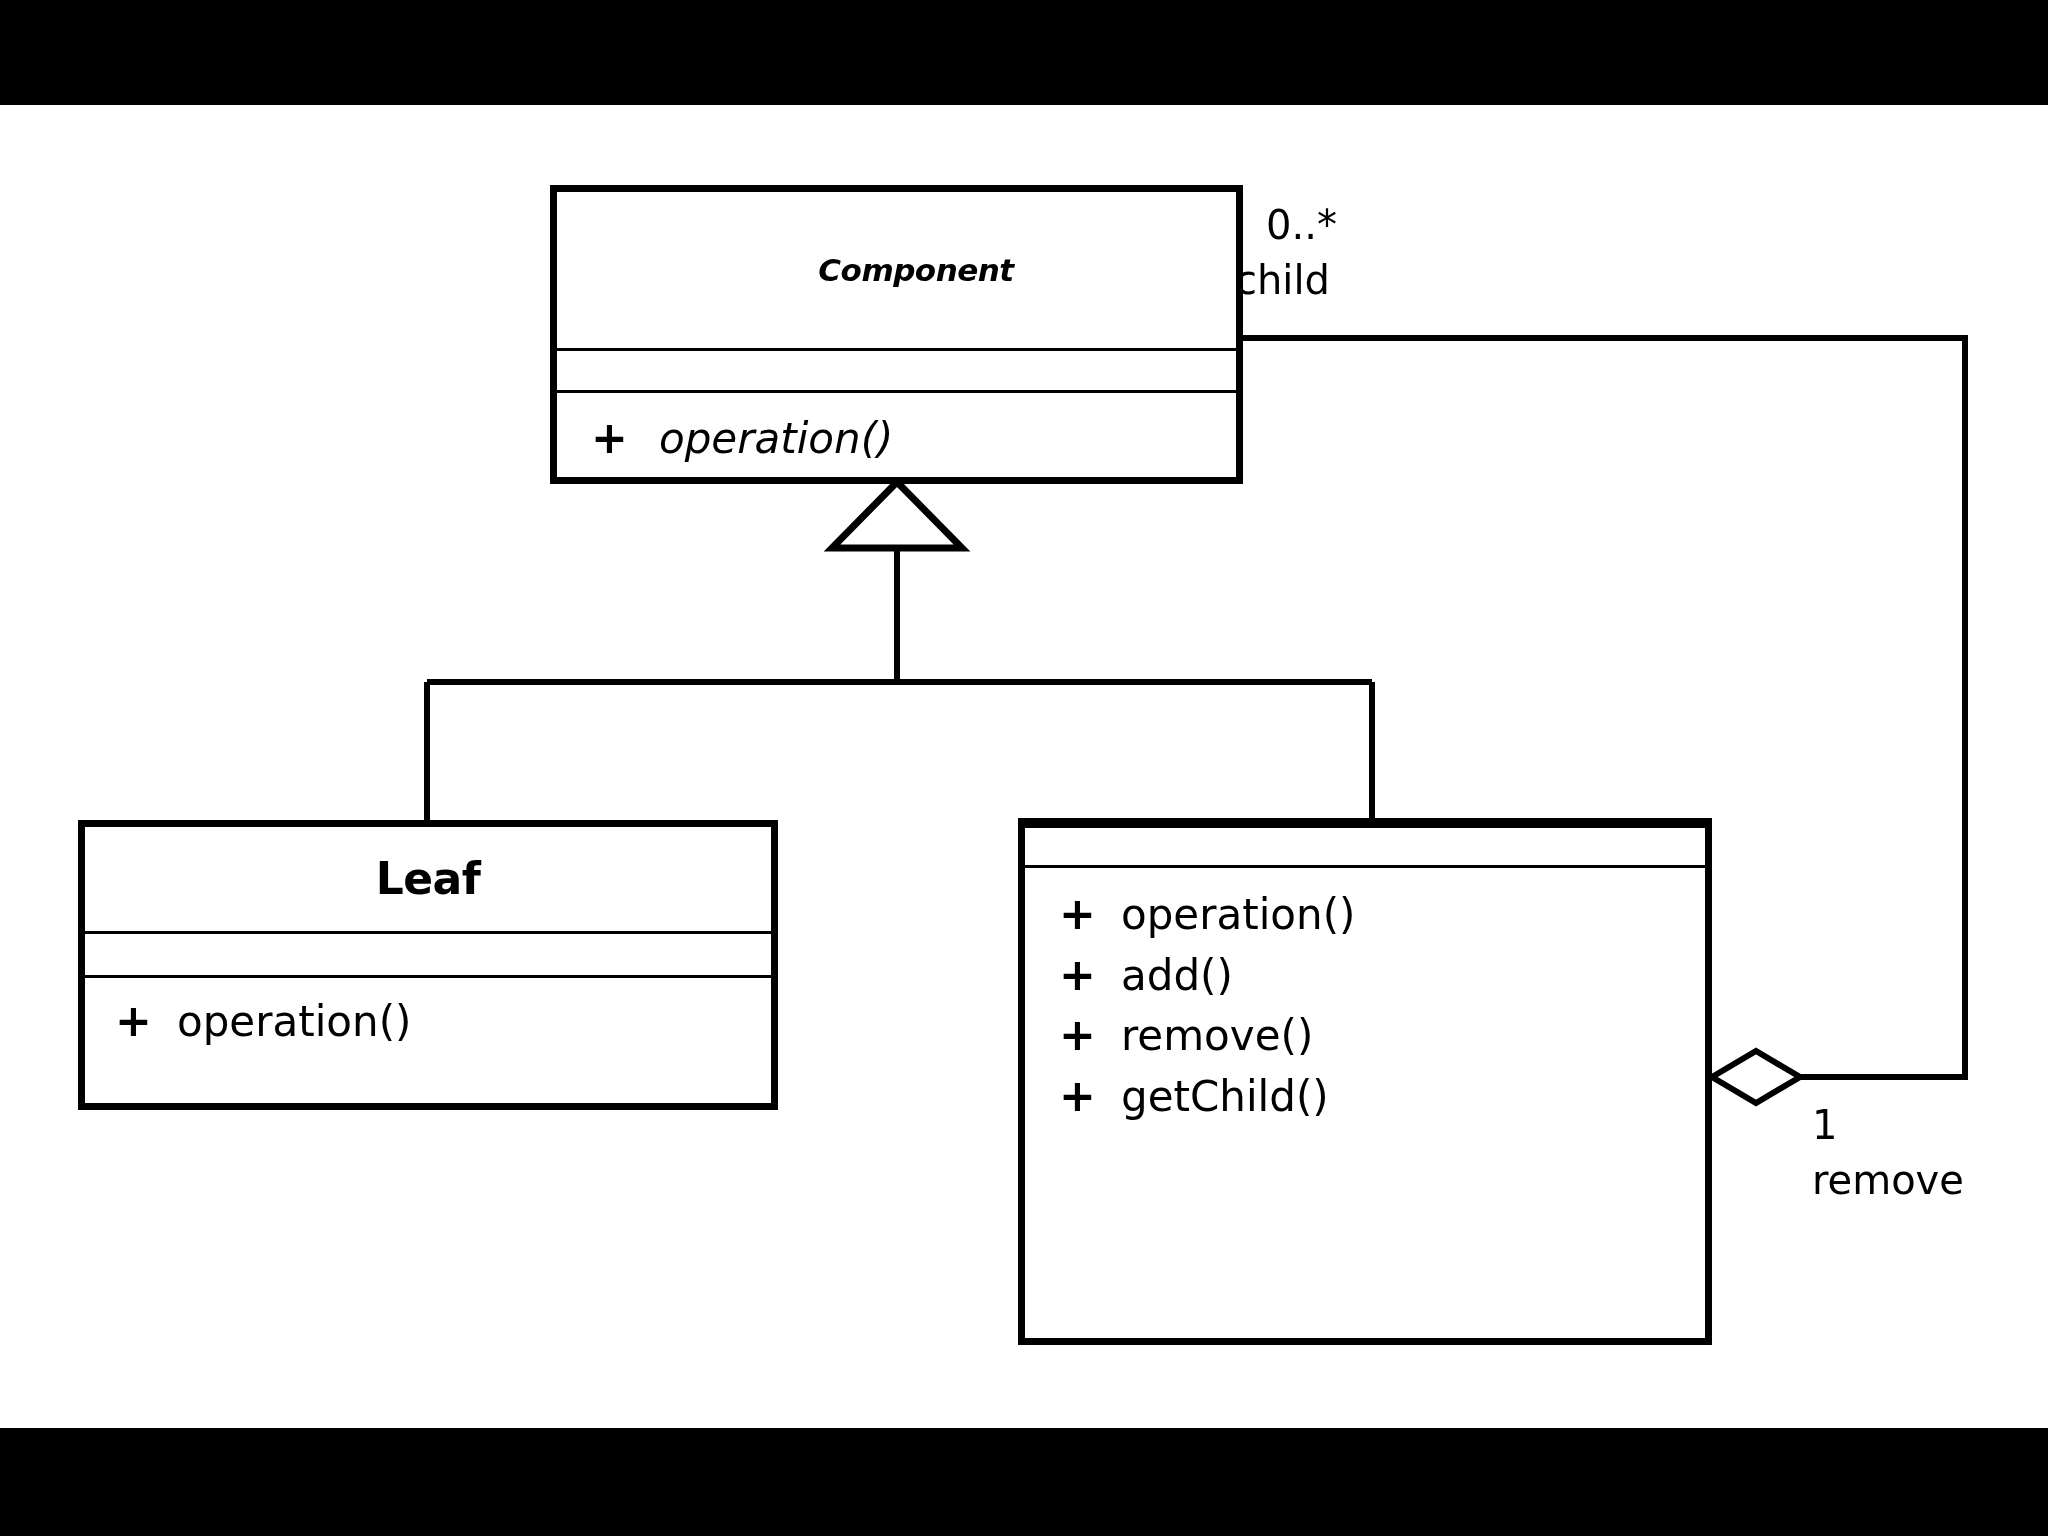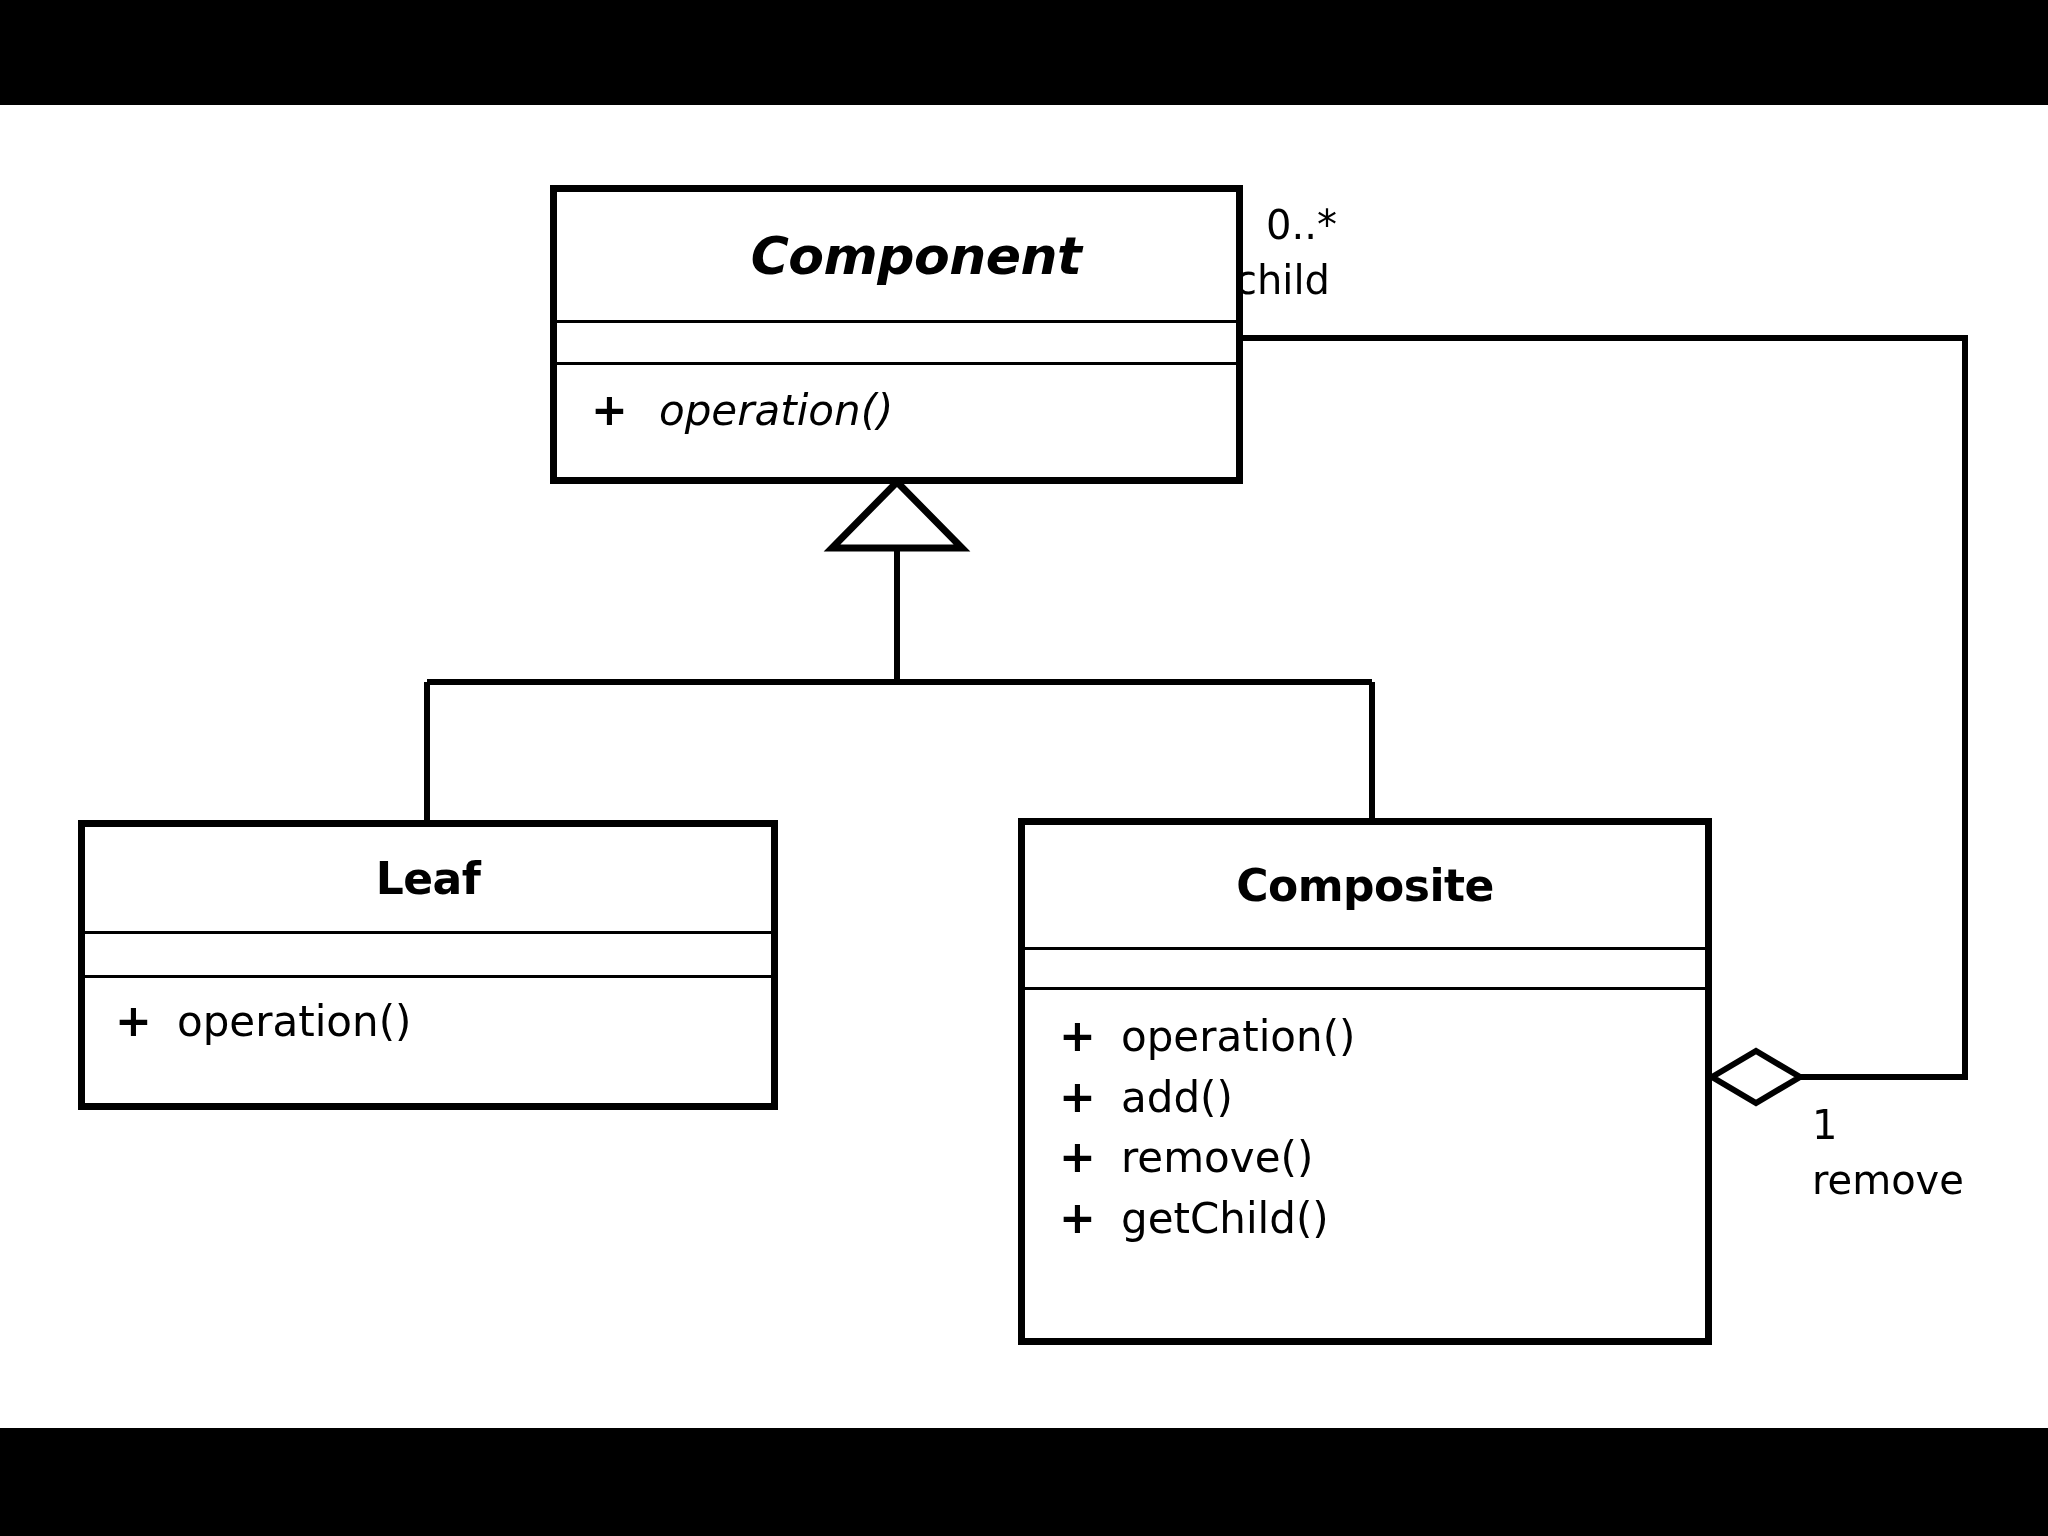--- a/index.html
+++ b/index.html
@@ -89,22 +89,22 @@
   .op-name { display: inline-block; }
 
   
   #class-component {
     left: 550px;
     top: 80px;
     width: 693px;
     height: 299px;
   }
   #class-component .cls-name {
-    height: 128px;
-    font-size: 52px;
+    height: 156px;
+    font-size: 31px;
     font-weight: bold;
     font-style: italic;
     letter-spacing: -0.5px;
     padding-left: 39px;
   }
   #class-component .cls-attrs { height: 42px; }
   #class-component .cls-ops {
     flex: 1;
     padding-top: 20px;
   }
@@ -232,21 +232,20 @@
       <div class="cls-attrs cls-divider"></div>
       <div class="cls-ops">
         <div class="op-row">
           <span class="op-vis">+</span>
           <span class="op-name">operation()</span>
         </div>
       </div>
     </div>
 
     <div class="uml-class" id="class-composite">
-      <div class="cls-name">Composite</div>
       <div class="cls-attrs cls-divider"></div>
       <div class="cls-ops">
         <div class="op-row">
           <span class="op-vis">+</span>
           <span class="op-name">operation()</span>
         </div>
         <div class="op-row">
           <span class="op-vis">+</span>
           <span class="op-name">add()</span>
         </div>

